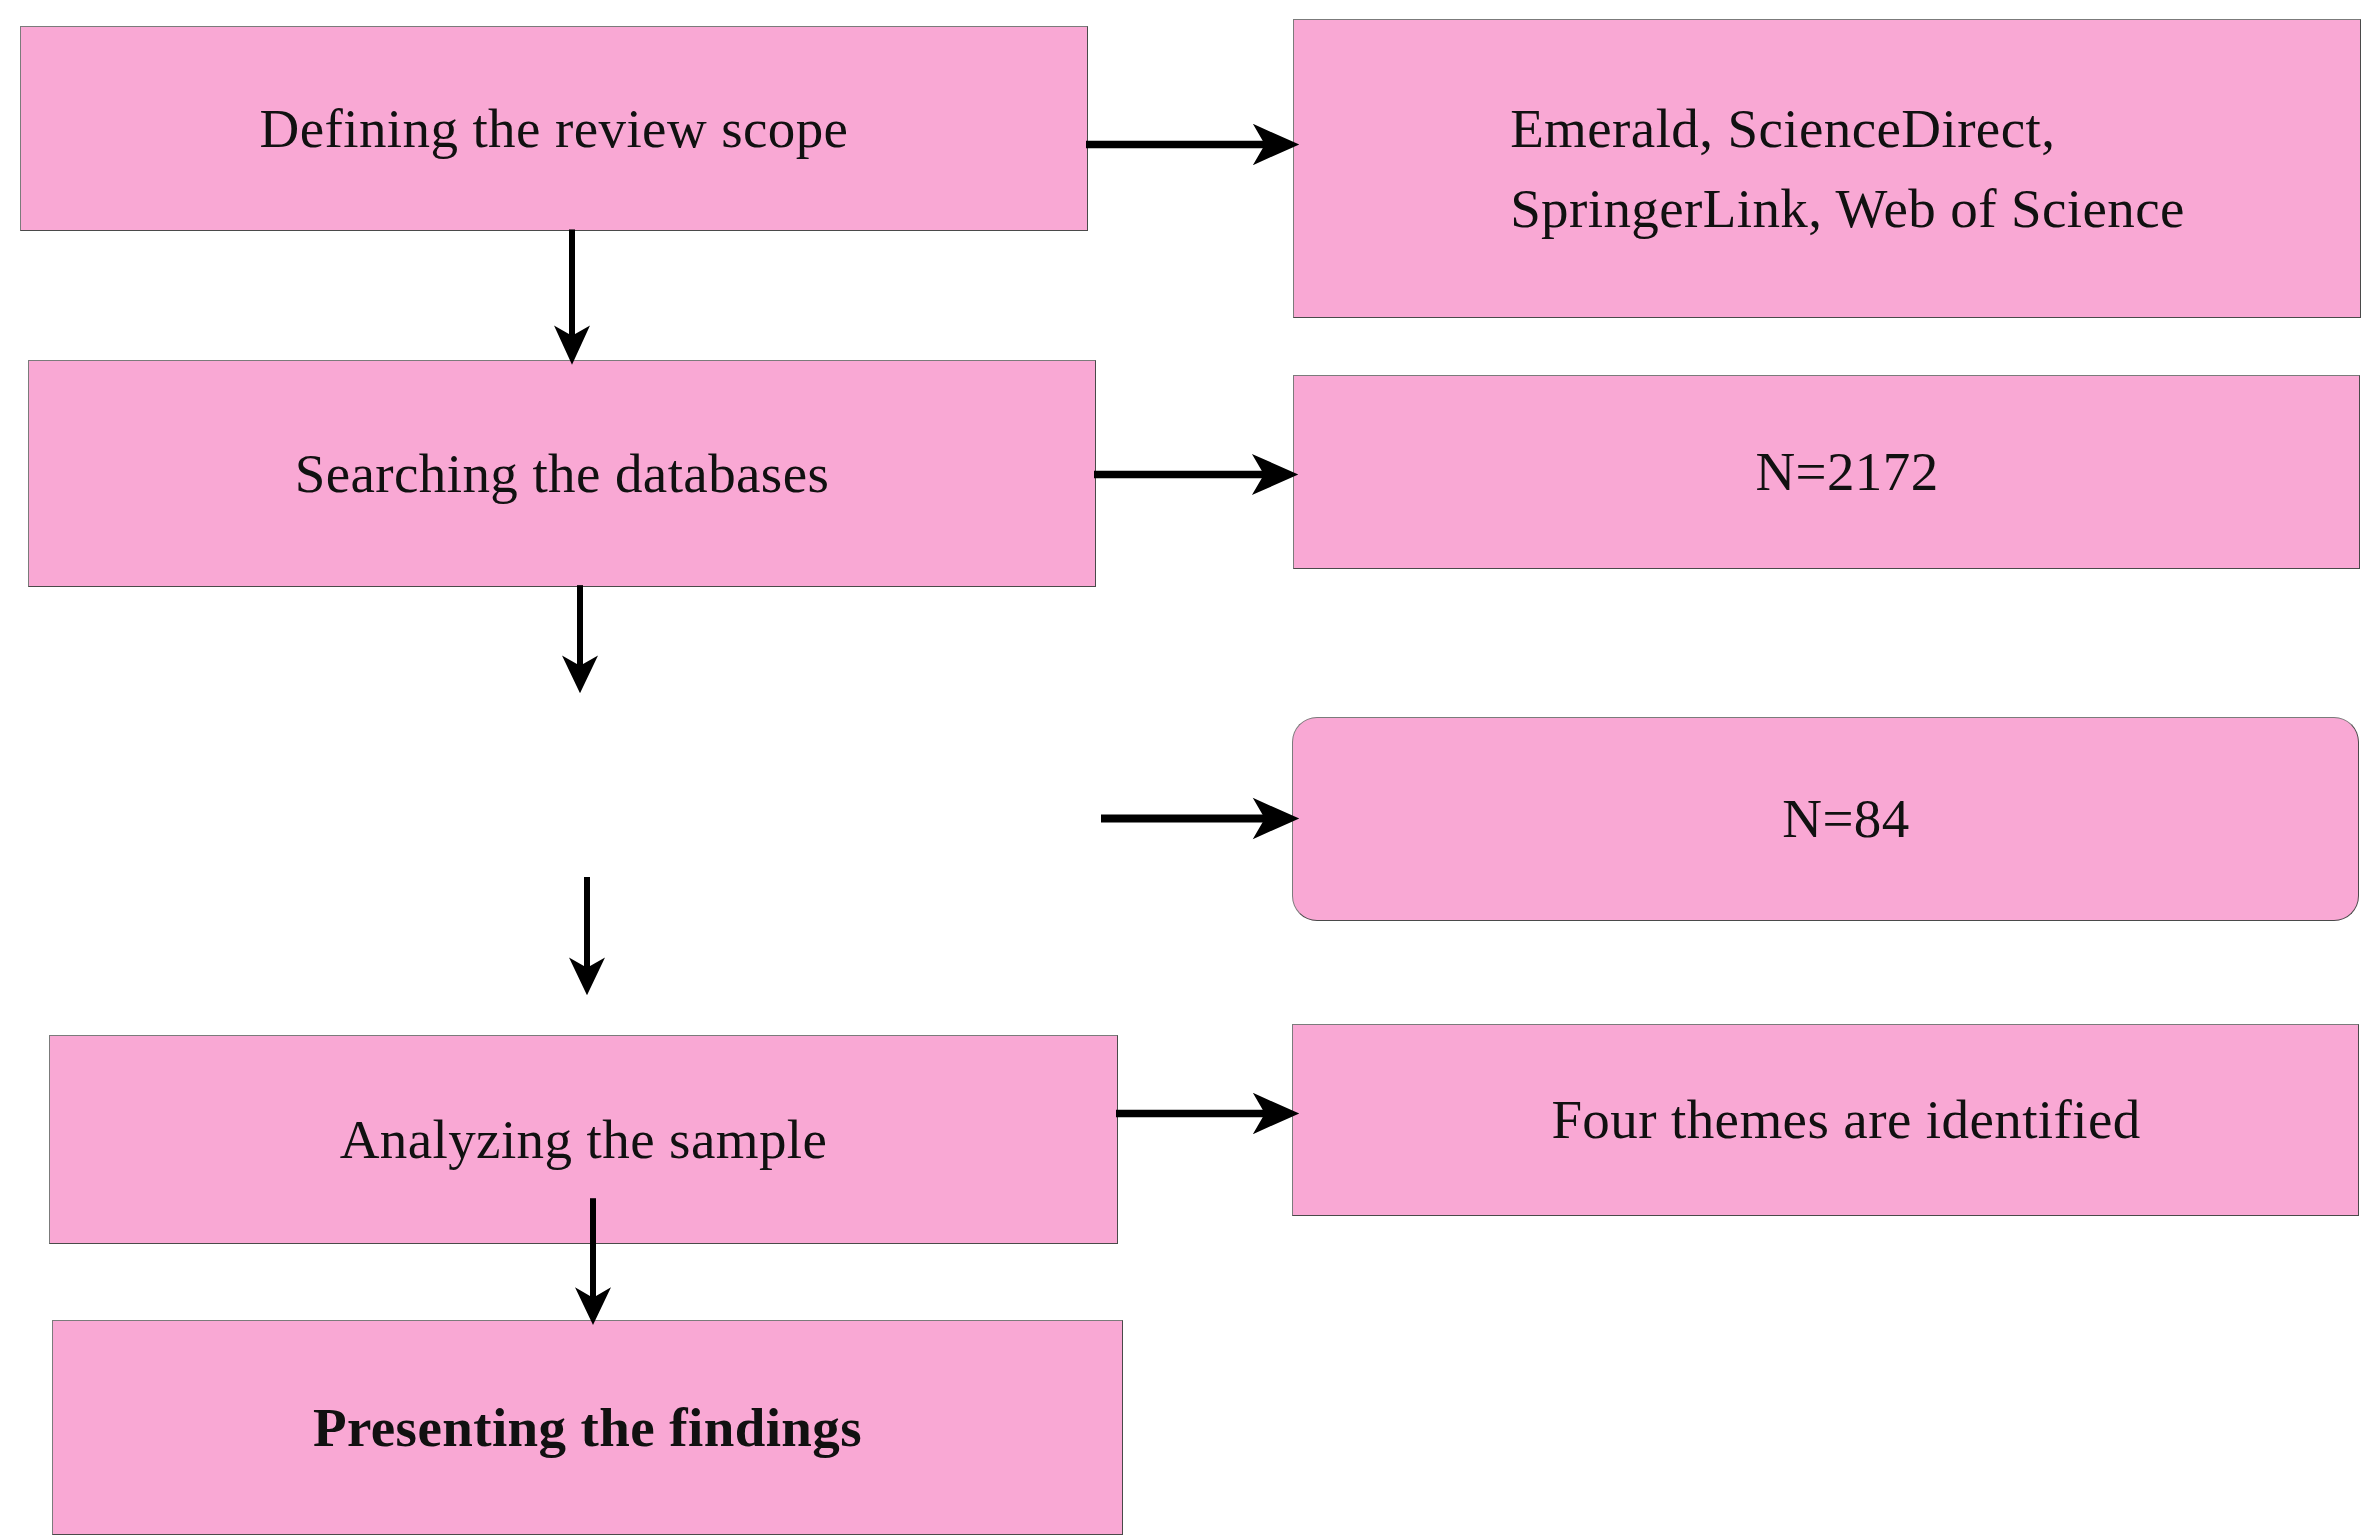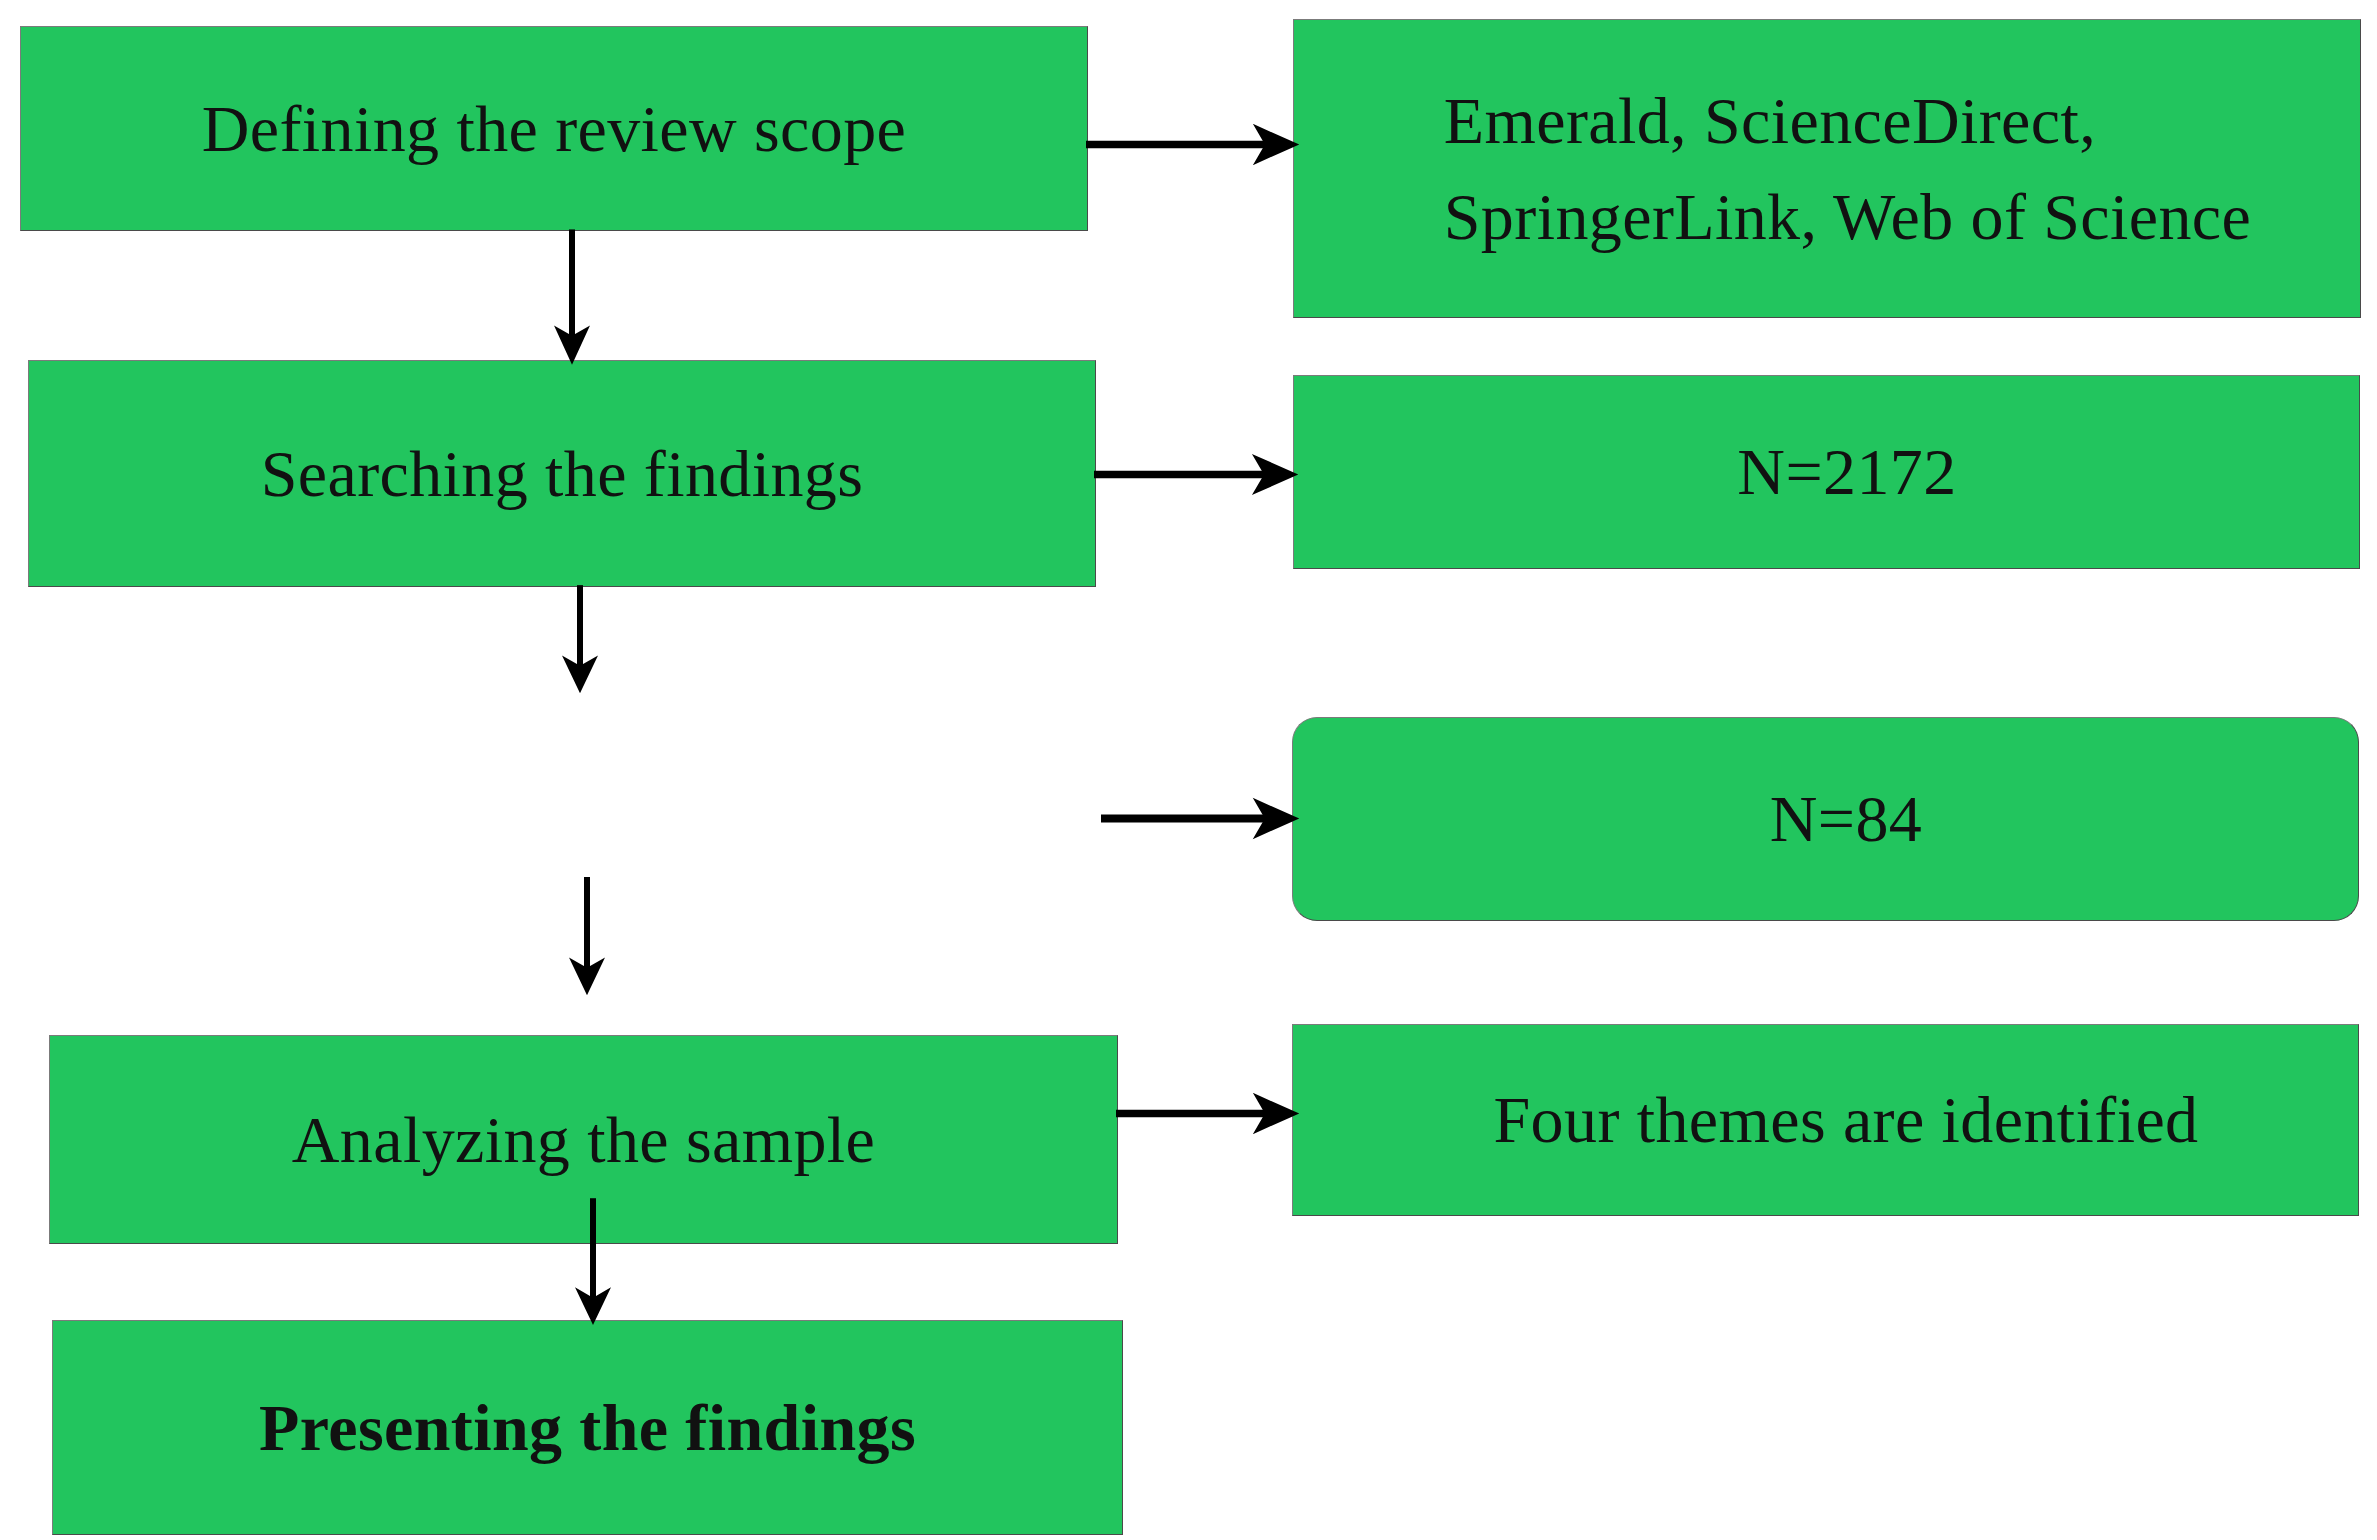--- a/index.html
+++ b/index.html
@@ -14,28 +14,28 @@
   #canvas {
     position: relative;
     width: 2377px;
     height: 1541px;
     background: #ffffff;
     overflow: hidden;
   }
   .node {
     position: absolute;
     box-sizing: border-box;
-    background: #22c55e;
+    background: #f9a8d4;
     border: 1.7px solid #7b7b7b;
     border-right-color: #4a4a4a;
     border-bottom-color: #4a4a4a;
     display: flex;
     align-items: center;
     color: #111111;
-    font-size: 66px;
+    font-size: 55px;
     line-height: 1.45;
     letter-spacing: 0.4px;
   }
   .node.centered {
     justify-content: center;
     text-align: center;
     padding: 0 15.5px;
   }
   .node.lefted {
     justify-content: center;
@@ -58,21 +58,21 @@
 </head>
 <body>
 
 <div id="canvas">
 
   <div class="node centered" style="left:20px; top:26px; width:1068px; height:205px;">
     <span class="label">Defining the review scope</span>
   </div>
 
   <div class="node centered" style="left:28px; top:360px; width:1068px; height:227px;">
-    <span class="label">Searching the findings</span>
+    <span class="label">Searching the databases</span>
   </div>
 
 
   <div class="node centered" style="left:49px; top:991px; width:1069px; height:209px;margin-top:44px;">
     <span class="label">Analyzing the sample</span>
   </div>
 
   <div class="node centered" style="left:52px; top:1320px; width:1071px; height:215px;font-weight:bold;">
     <span class="label">Presenting the findings</span>
   </div>

